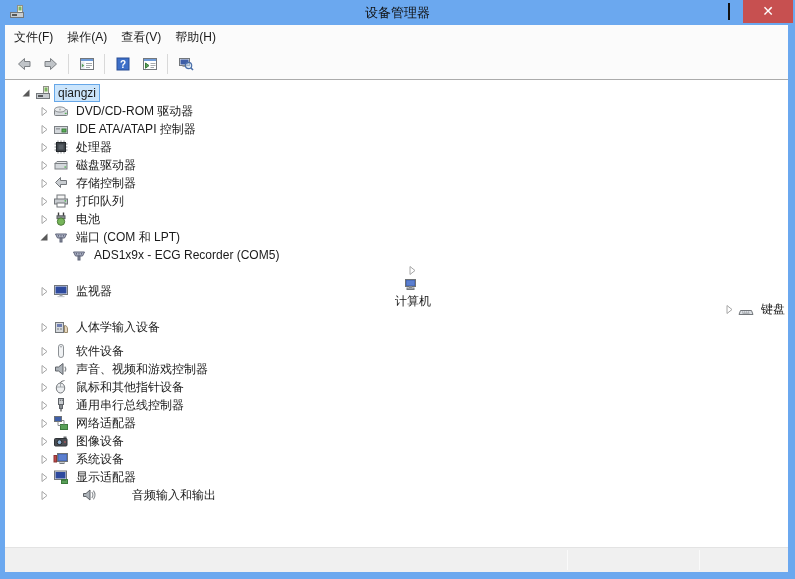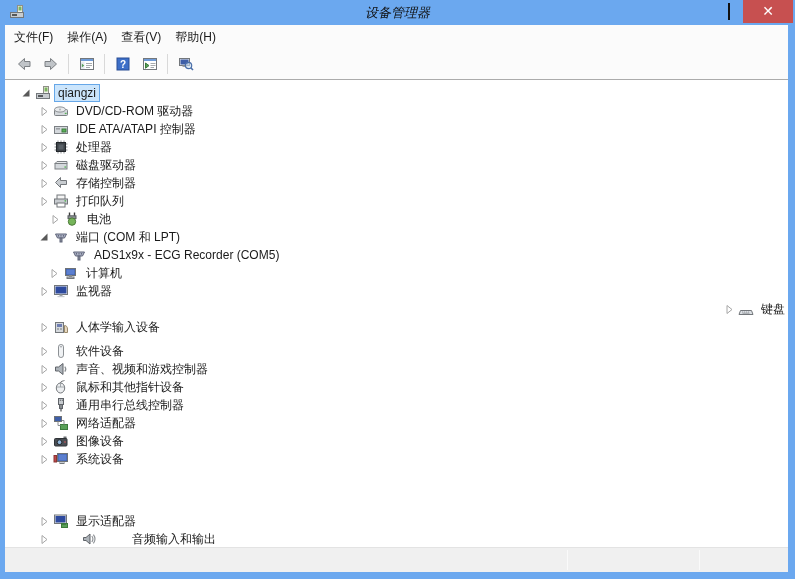--- a/index.html
+++ b/index.html
@@ -7,21 +7,21 @@
   body {
     width:795px; height:579px; overflow:hidden;
     font-family:"Liberation Sans","DejaVu Sans",sans-serif;
     font-size:12px; color:#1a1a1a;
   }
   .window {
     position:relative; width:795px; height:579px;
     background:var(--titlebar,#6BA8EF);
   }
   
-  .titlebar { position:relative; height:40px;font-style:italic; }
+  .titlebar { position:relative; height:40px; }
   .app-icon { position:absolute; left:9px; top:4px; width:16px; height:16px; }
   .title {
     position:absolute; left:0; right:0; top:4px;
     text-align:center; font-size:13px; color:#101010;
   }
   .controls { position:absolute; right:2px; top:0; display:flex; height:23px; }
   .ctrl {
     display:flex; align-items:center; justify-content:center;
     width:29px; height:23px; cursor:default;
   }
@@ -263,21 +263,21 @@
           <span class="node-icon">
             <svg width="16" height="16" viewBox="0 0 16 16" xmlns="http://www.w3.org/2000/svg">
               <rect x="4" y="2" width="8" height="4.5" fill="#F4F4F4" stroke="#73777B"></rect>
               <rect x="1.5" y="6" width="13" height="5" fill="#C8CCD0" stroke="#73777B"></rect>
               <rect x="4" y="10" width="8" height="4" fill="#FFFFFF" stroke="#73777B"></rect>
               <circle cx="12.3" cy="7.8" r="0.9" fill="#58B158"></circle>
             </svg>
           </span>
           <span class="node-label">打印队列</span>
         </div>
-        <div class="tree-row" style="padding-left: 44px;">
+        <div class="tree-row" style="padding-left: 33px;">
           <span class="twisty">
             <svg width="12" height="12" viewBox="0 0 12 12">
               <path d="M4 2.5 L9 6.5 L4 10.5 Z" fill="#FFFFFF" stroke="#A6A6A6"></path>
             </svg>
           </span>
           <span class="node-icon">
             <svg width="16" height="16" viewBox="0 0 16 16" xmlns="http://www.w3.org/2000/svg">
               <path d="M5.5 1.5v3.5M10.5 1.5v3.5" stroke="#3A3A3A" stroke-width="1.4"></path>
               <rect x="4" y="4.8" width="8" height="2.8" fill="#8B8F93" stroke="#5A5E62"></rect>
               <circle cx="8" cy="10.6" r="3.7" fill="#76B55A" stroke="#4C7A38"></circle>
@@ -308,21 +308,21 @@
             <svg width="16" height="16" viewBox="0 0 16 16" xmlns="http://www.w3.org/2000/svg">
               <path d="M2.5 5 h11 l-2 4 h-7 Z" fill="#AAB0C4" stroke="#5F6478"></path>
               <circle cx="5.5" cy="6.8" r=".6" fill="#3A3F50"></circle>
               <circle cx="8" cy="6.8" r=".6" fill="#3A3F50"></circle>
               <circle cx="10.5" cy="6.8" r=".6" fill="#3A3F50"></circle>
               <rect x="7" y="9" width="2" height="4" fill="#8A8F9B" stroke="#5F6478"></rect>
             </svg>
           </span>
           <span class="node-label">ADS1x9x - ECG Recorder (COM5)</span>
         </div>
-        <div class="tree-row" style="padding-left: 43px;">
+        <div class="tree-row" style="padding-left: 33px; flex-direction: column;">
           <span class="twisty">
             <svg width="12" height="12" viewBox="0 0 12 12">
               <path d="M4 2.5 L9 6.5 L4 10.5 Z" fill="#FFFFFF" stroke="#A6A6A6"></path>
             </svg>
           </span>
           <span class="node-icon">
             <svg width="16" height="16" viewBox="0 0 16 16" xmlns="http://www.w3.org/2000/svg">
               <rect x="2.5" y="3.5" width="10" height="7" fill="#3E5EA8" stroke="#6E7276"></rect>
               <rect x="3.5" y="4.5" width="8" height="5" fill="#5B7FD0"></rect>
               <rect x="6" y="10.5" width="3" height="1.5" fill="#9CA0A4"></rect>
@@ -477,21 +477,21 @@
           <span class="node-icon">
             <svg width="16" height="16" viewBox="0 0 16 16" xmlns="http://www.w3.org/2000/svg">
               <rect x="1" y="4.5" width="2.5" height="6.5" fill="#C04848" stroke="#8A3434"></rect>
               <rect x="4.5" y="2.5" width="10" height="8" fill="#3E5EA8" stroke="#6E7276"></rect>
               <rect x="5.5" y="3.5" width="8" height="6" fill="#5B7FD0"></rect>
               <rect x="7" y="10.5" width="4" height="2" fill="#C8CCD0" stroke="#73777B"></rect>
             </svg>
           </span>
           <span class="node-label">系统设备</span>
         </div>
-        <div class="tree-row" style="padding-left: 33px; margin-top: 44px;">
+        <div class="tree-row" style="padding-left: 33px;">
           <span class="twisty">
             <svg width="12" height="12" viewBox="0 0 12 12">
               <path d="M4 2.5 L9 6.5 L4 10.5 Z" fill="#FFFFFF" stroke="#A6A6A6"></path>
             </svg>
           </span>
           <span class="node-icon">
             <svg width="16" height="16" viewBox="0 0 16 16" xmlns="http://www.w3.org/2000/svg">
               <rect x="1.5" y="2" width="12" height="8.5" fill="#E8EAEC" stroke="#73777B"></rect>
               <rect x="2.5" y="3" width="10" height="6.5" fill="#2E4A9E"></rect>
               <rect x="8.5" y="10.5" width="6" height="4" fill="#58A058" stroke="#3C7A3C"></rect>

